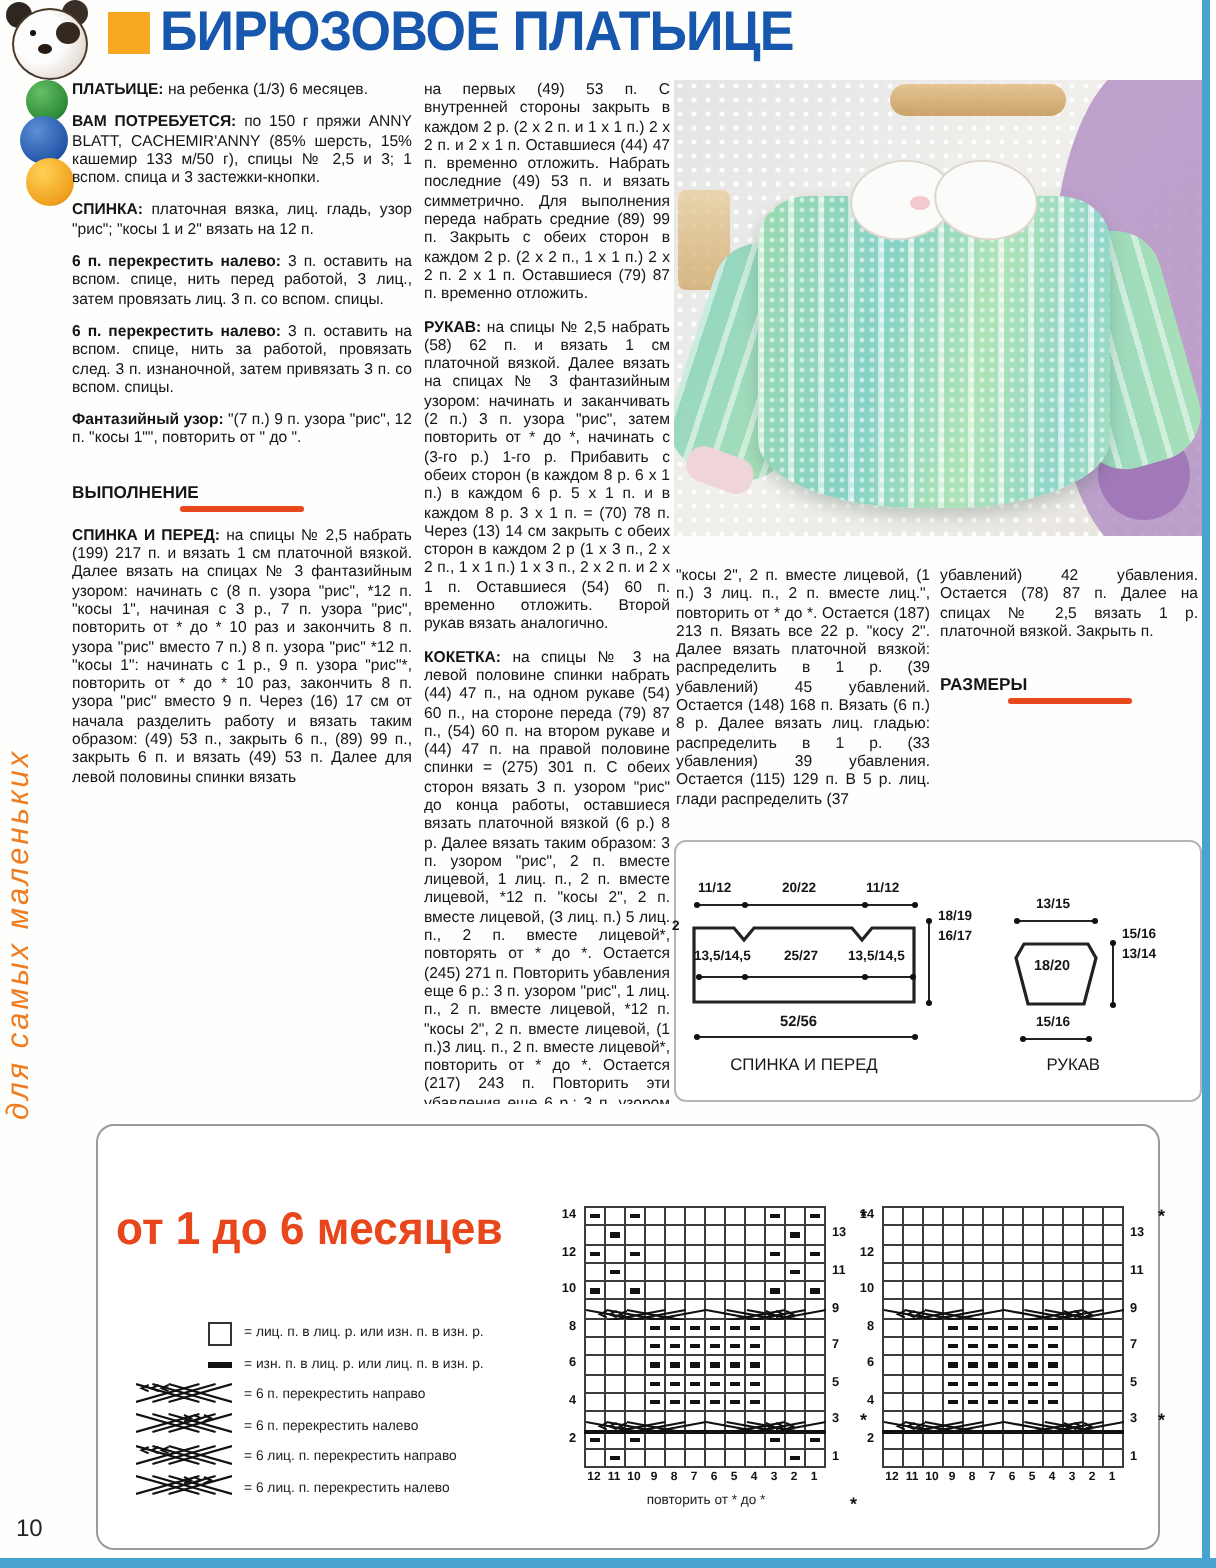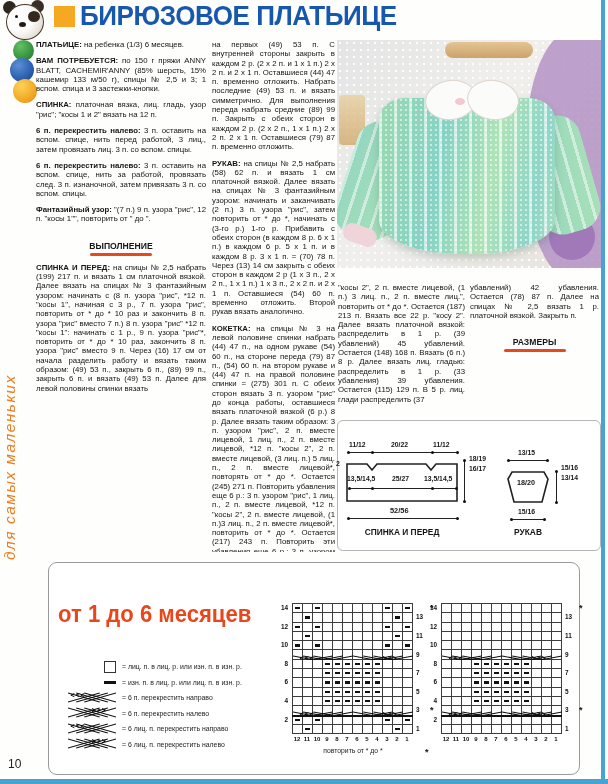--- a/index.html
+++ b/index.html
@@ -29,21 +29,21 @@
   
   .hdr-square{position:absolute;left:54px;top:6px;width:21px;height:21px;background:#f7a823;}
   .hdr-title{position:absolute;left:80px;top:0px;width:520px;
     font-size:28px;font-weight:bold;color:#1857ae;letter-spacing:-0.5px;
     transform:scaleX(.93);transform-origin:left;white-space:nowrap;}
 
   
   .col{position:absolute;overflow:hidden;}
   .col p{margin:0 0 7px;font-size:7.8px;line-height:9.3px;text-align:justify;color:#141414;}
   .lead{font-weight:bold;}
-  .sec-head{text-align:center;font-weight:bold;font-size:8.6px;margin:17px 0 7px;}
+  .sec-head{text-align:left;font-weight:bold;font-size:8.6px;margin:17px 0 7px;}
   .sec-underbar{width:62px;height:3px;background:#e8481c;margin:2px auto 0;border-radius:2px;}
   .col1{left:36px;top:40px;width:170px;height:512px;}
   .col2{left:212px;top:40px;width:123px;height:512px;}
   .col3{left:338px;top:283px;width:127px;height:136px;}
   .col4{left:470px;top:283px;width:129px;height:136px;}
 
   
   .photo{position:absolute;left:337px;top:40px;width:266px;height:228px;overflow:hidden;
     background:
       radial-gradient(circle at 3px 3px, rgba(255,255,255,.9) 1px, rgba(0,0,0,0) 1.6px),
@@ -73,21 +73,21 @@
   .cuff{position:absolute;left:6px;top:186px;width:34px;height:18px;border-radius:8px;background:#efd4da;transform:rotate(20deg);}
   .collar{position:absolute;left:88px;top:40px;width:94px;height:40px;}
   .collar .half{position:absolute;top:0;width:50px;height:38px;background:#fbfbf9;border:1px solid #ddd6cc;border-radius:50%;}
   .collar .half.a{left:0;transform:rotate(-8deg);}
   .collar .half.b{right:0;transform:rotate(8deg);}
   .collar .emb{position:absolute;left:30px;top:18px;width:10px;height:7px;border-radius:50%;background:#f3c9cf;}
 
   
   .schem-box{position:absolute;left:337px;top:420px;width:262px;height:129px;
     border:1px solid #b5b5b5;border-radius:6px;background:#fff;}
-  .schem-label{position:absolute;font-weight:bold;font-size:8.4px;text-align:center;}
+  .schem-label{position:absolute;font-weight:normal;font-size:8.4px;text-align:center;}
   .meas{position:absolute;font-weight:bold;font-size:6.8px;white-space:nowrap;}
   .mline{position:absolute;background:#222;}
   .mline.h{height:1px;} .mline.v{width:1px;}
   .dot{position:absolute;width:3px;height:3px;border-radius:50%;background:#111;}
   .schem-svg{position:absolute;}
 
   
   .chart-box{position:absolute;left:48px;top:562px;width:530px;height:211px;
     border:1px solid #9a9a9a;border-radius:9px;background:#fff;}
   .chart-title{position:absolute;left:58px;top:601px;font-size:23px;font-weight:bold;color:#e8471b;
@@ -216,21 +216,21 @@
 <span class="dot" style="left:546px;top:459px;"></span>
 <span class="meas" style="left:518px;top:508px;">15/16</span>
 <div class="mline h" style="left:511px;top:519px;width:34px;"></div>
 <span class="dot" style="left:510px;top:518px;"></span>
 <span class="dot" style="left:543px;top:518px;"></span>
 <div class="mline v" style="left:556px;top:471px;height:32px;"></div>
 <span class="dot" style="left:555px;top:470px;"></span>
 <span class="dot" style="left:555px;top:501px;"></span>
 <span class="meas" style="left:561px;top:464px;">15/16</span>
 <span class="meas" style="left:561px;top:474px;">13/14</span>
-<div class="schem-label" style="left:506px;top:527px;width:44px;">РУКАВ</div>
+<div class="schem-label" style="left:506px;top:527px;width:44px;text-align:right;">РУКАВ</div>
 
 <div class="chart-box"></div>
 <div class="chart-title">от 1 до 6 месяцев</div>
 <div class="legend">
     <div class="leg-row">
       <span class="leg-sym">
         <span class="sym-square"></span>
       </span>
       <span class="leg-txt">= лиц. п. в лиц. р. или изн. п. в изн. р.</span>
     </div>

